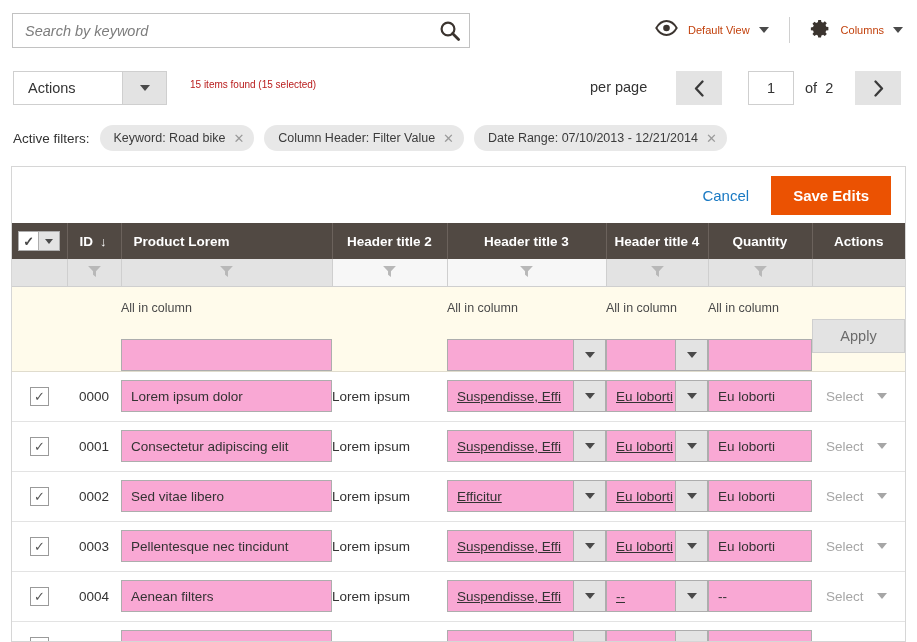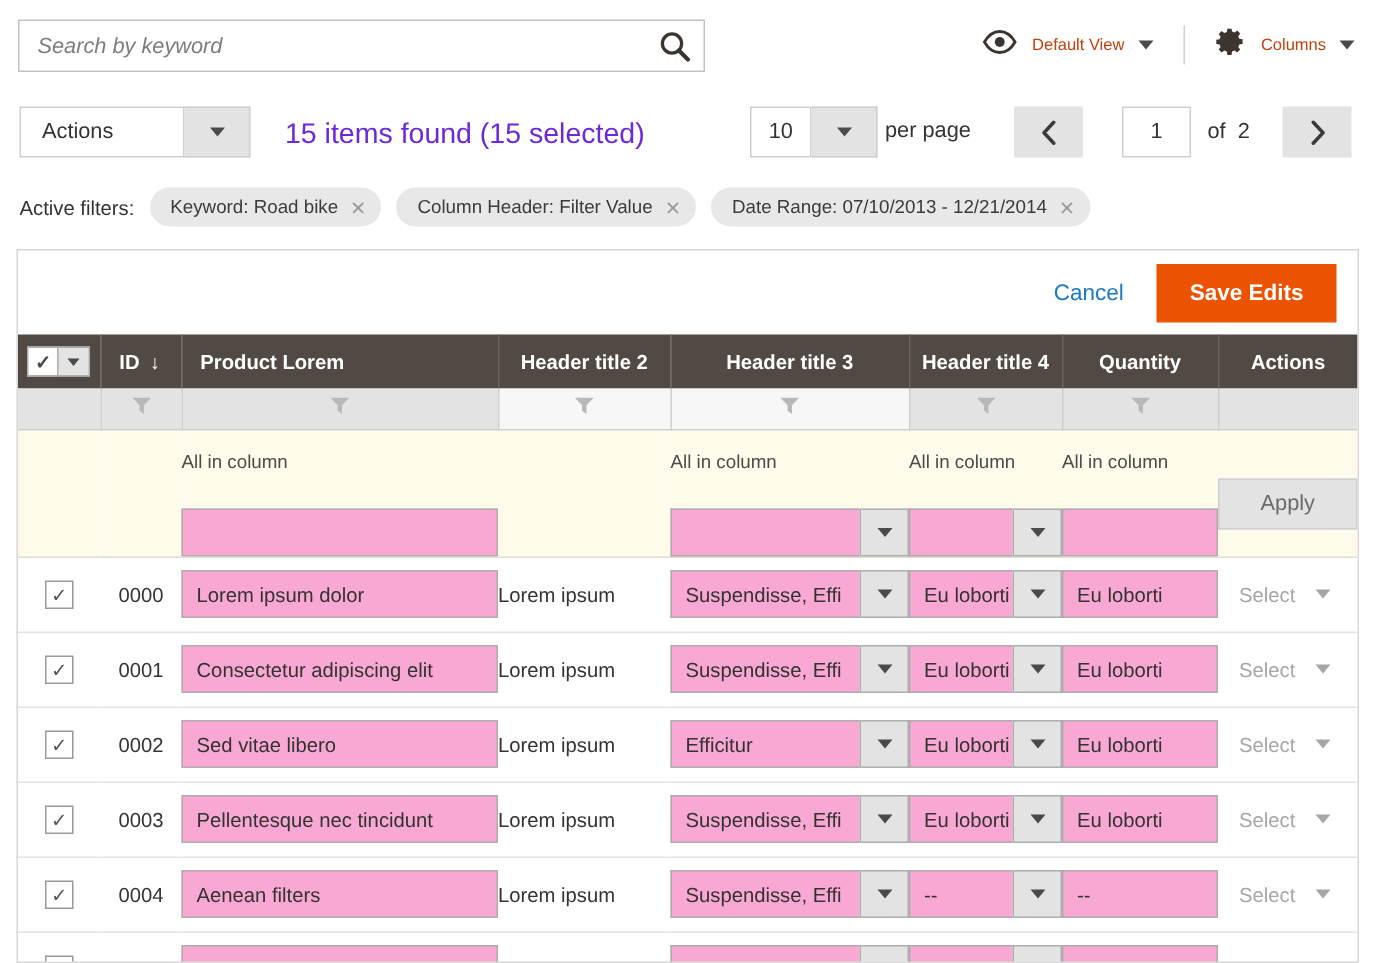--- a/index.html
+++ b/index.html
@@ -40,21 +40,21 @@
   .split-btn { position:absolute; left:13px; top:9px; display:flex; height:34px; }
   .split-main {
     width:110px; border:1px solid #cfcfcf; background:#fff;
     display:flex; align-items:center; padding-left:14px;
     font-size:14.5px; color:#333;
   }
   .split-arrow {
     width:44px; border:1px solid #cfcfcf; border-left:0; background:#e3e3e3;
     display:flex; align-items:center; justify-content:center;
   }
-  .items-found { position:absolute; left:190px; top:17px; font-size:19px; color:#6d28d9; }
+  .items-found { position:absolute; left:190px; top:17px; font-size:10px; color:#b91c1c; }
 
   .perpage { position:absolute; left:500px; top:9px; display:flex; height:34px; }
   .pp-main { width:41px; border:1px solid #cfcfcf; background:#fff; display:flex;
     align-items:center; justify-content:center; font-size:14.5px; color:#333; }
   .pp-arrow { width:44px; border:1px solid #cfcfcf; border-left:0; background:#e3e3e3;
     display:flex; align-items:center; justify-content:center; }
   .pp-label { position:absolute; left:590px; top:17px; font-size:14.5px; color:#333; }
 
   .pager { position:absolute; left:676px; top:9px; display:flex; align-items:center; height:34px; }
   .pg-btn { width:46px; height:34px; background:#e3e3e3; display:flex;
@@ -104,21 +104,21 @@
   .funnel { width:13px; height:11px; display:inline-block; }
 
   tr.bulk td { background:#fffbeb; height:82px; vertical-align:top;
     border-bottom:1px solid #e0dccd; padding-top:14px; }
   .allcol { font-size:12.5px; color:#4a4a4a; margin-bottom:24px; }
   .cell-pad { padding-left:12px; padding-right:10px; }
 
   .txt { height:32px; border:1px solid #adadad; background:#f9a8d4; display:flex;
     align-items:center; padding-left:9px; font-size:13.5px; color:#333;
     overflow:hidden; white-space:nowrap; }
-  .sel { display:flex; height:32px; }
+  .sel { display:flex; height:32px;text-decoration:underline; }
   .sel .txt { flex:1; border-right:0; }
   .sel .arw { width:33px; border:1px solid #adadad; background:#e3e3e3;
     display:flex; align-items:center; justify-content:center; }
   .apply-btn { height:34px; background:#e3e3e3; border:1px solid #cfcfcf; color:#6b6b6b;
     font-size:14.5px; display:flex; align-items:center; justify-content:center;
     cursor:pointer; font-family:"Liberation Sans", sans-serif; }
 
   tbody tr.data-row td { height:50px; border-bottom:1px solid #e3e3e3; vertical-align:middle; }
   .row-check { width:19px; height:19px; border:1px solid #9a9a9a; background:#fff;
     display:flex; align-items:center; justify-content:center; color:#555; font-size:13px;
@@ -174,26 +174,20 @@
   <div class="actionbar">
     <div class="split-btn">
       <div class="split-main">Actions</div>
       <div class="split-arrow">
         <span class="caret" style="margin-left:0"></span>
       </div>
     </div>
 
     <div class="items-found">15 items found (15 selected)</div>
 
-    <div class="perpage">
-      <div class="pp-main">10</div>
-      <div class="pp-arrow">
-        <span class="caret" style="margin-left:0"></span>
-      </div>
-    </div>
     <div class="pp-label">per page</div>
 
     <div class="pager">
       <div class="pg-btn">
         <svg width="11" height="17" viewBox="0 0 11 17">
           <polyline points="8.5,1.5 2,8.5 8.5,15.5" fill="none" stroke="#3a3a3a" stroke-width="2.3" stroke-linecap="round" stroke-linejoin="round"></polyline>
         </svg>
       </div>
       <div class="pg-input">
         <span>1</span>

